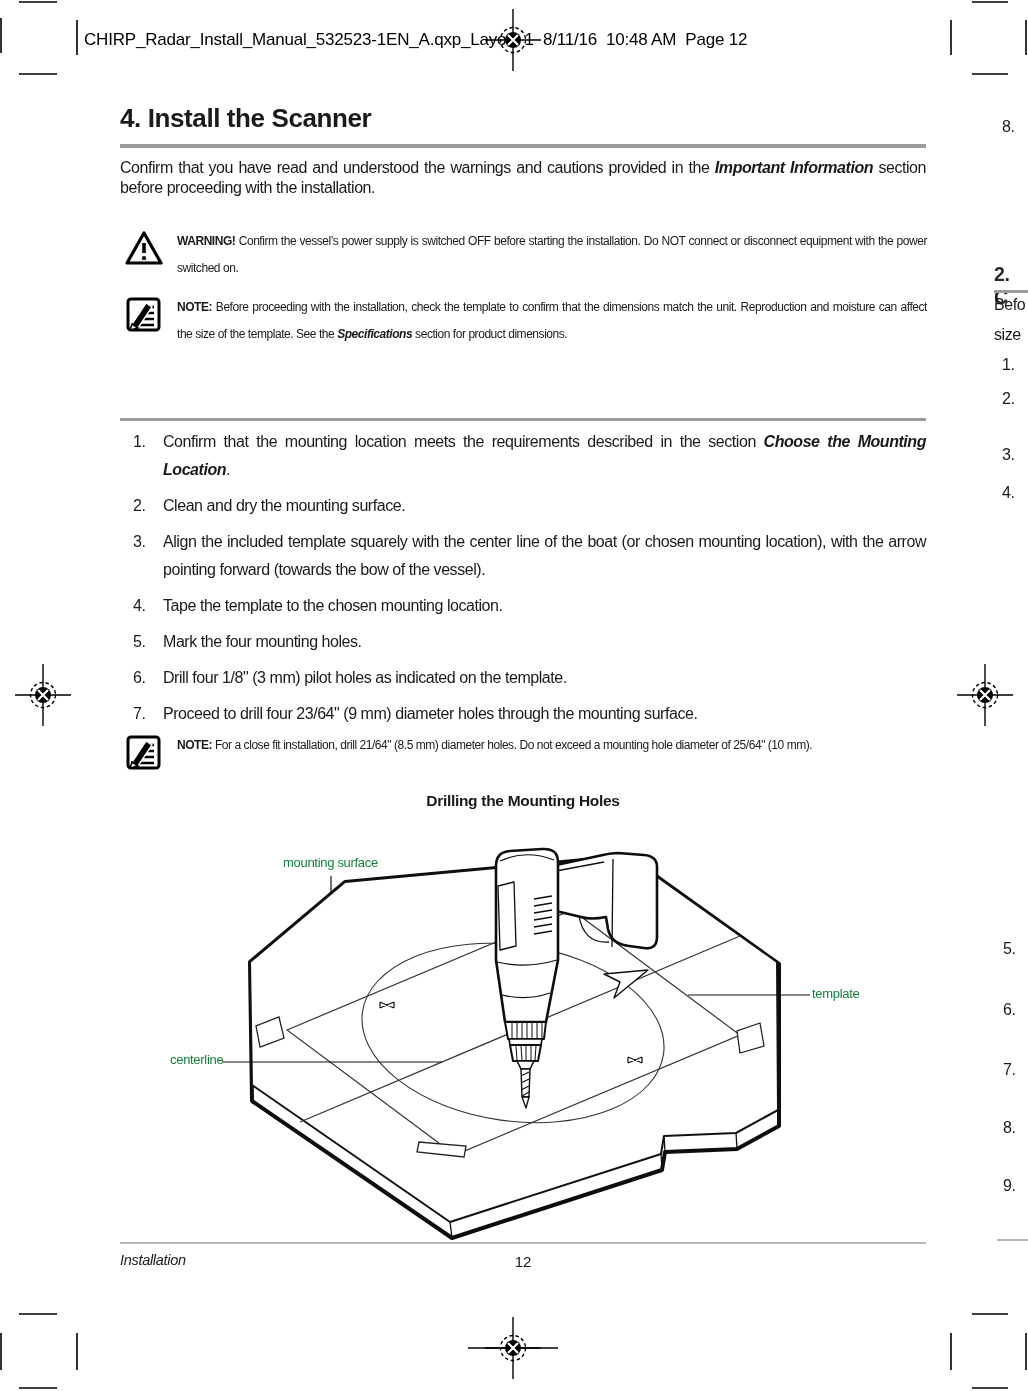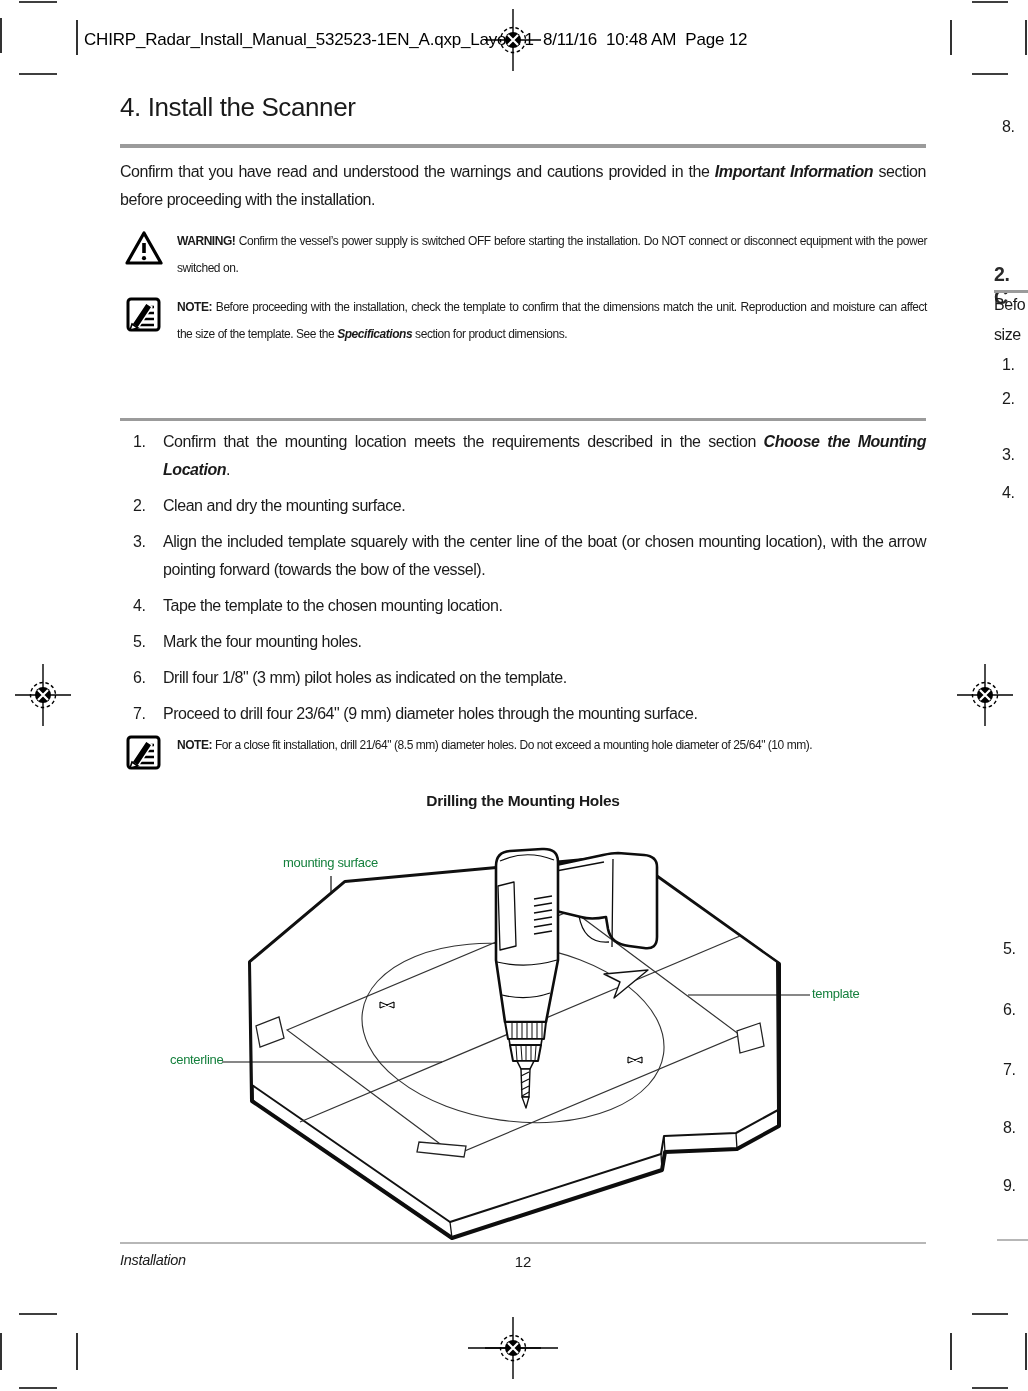--- a/index.html
+++ b/index.html
@@ -4,24 +4,24 @@
 <style>
   html,body{margin:0;padding:0;background:#e8e8e8;}
   .page{
     position:relative;width:1028px;height:1391px;background:#ffffff;
     overflow:hidden;font-family:"Liberation Sans",sans-serif;color:#1a1a1a;
   }
   .abs{position:absolute;}
   
   .print-header{left:84px;top:30px;font-size:17px;letter-spacing:-0.2px;color:#000;white-space:pre;}
   
-  .page-title{left:120px;top:92px;font-size:26px;font-weight:normal;letter-spacing:-0.4px;text-align:right;}
+  .page-title{left:120px;top:103px;font-size:26px;font-weight:bold;letter-spacing:-0.4px;text-align:right;}
   .title-rule{left:120px;top:144px;width:806px;height:4px;background:#9b9b9b;}
   
-  .para{left:120px;top:158px;width:806px;font-size:16px;line-height:28px;
+  .para{left:120px;top:158px;width:806px;font-size:16px;line-height:20px;
         text-align:justify;letter-spacing:-0.45px;}
   .bi{font-weight:bold;font-style:italic;}
   .blk-text{width:750px;left:177px;font-size:12px;line-height:27px;text-align:justify;letter-spacing:-0.45px;}
   .blk-label{font-weight:bold;}
   .section-heading{left:120px;top:390px;font-size:19.5px;font-weight:bold;letter-spacing:-0.3px;}
   .section-rule{left:120px;top:418px;width:806px;height:3px;background:#9b9b9b;}
   .olist{left:120px;top:428px;width:806px;}
   .li{display:flex;margin-bottom:8px;font-size:16px;line-height:28px;letter-spacing:-0.45px;}
   .li .num{flex:none;margin-left:13px;width:30px;}
   .li .txt{flex:1;text-align:justify;}

